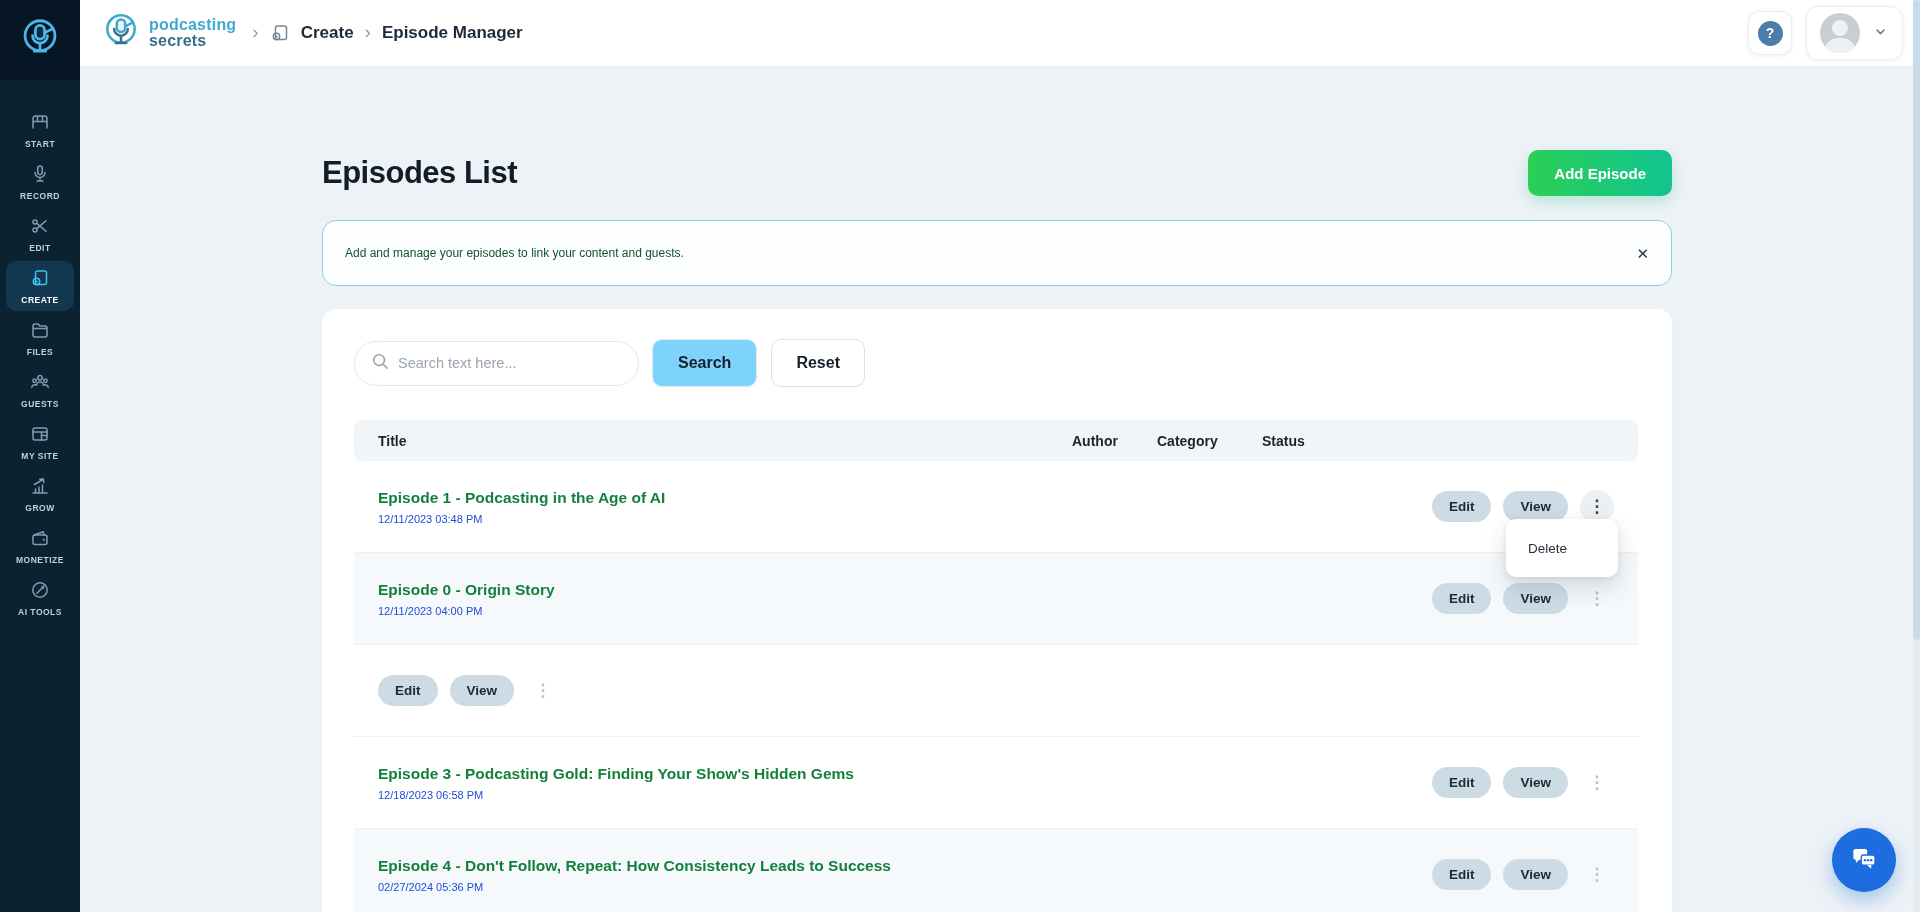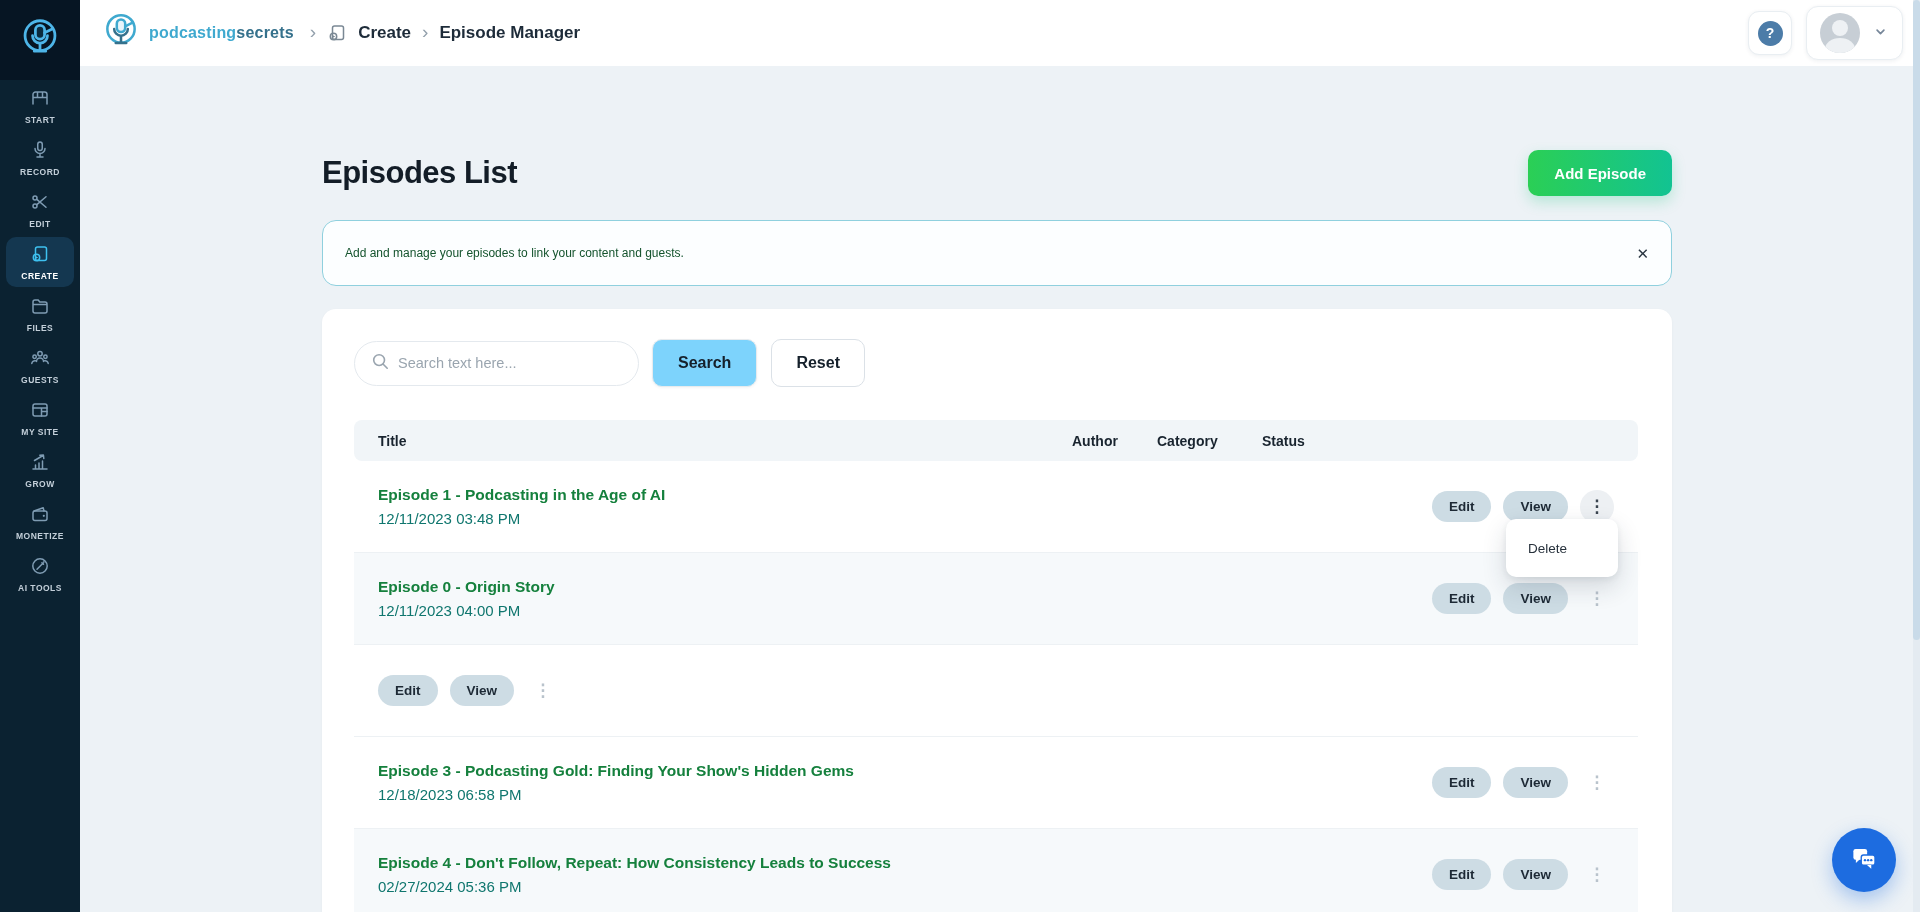--- a/index.html
+++ b/index.html
@@ -2,30 +2,30 @@
 <html><head>
 <meta charset="utf-8">
 <style>
   * { margin:0; padding:0; box-sizing:border-box; }
   html,body { width:1920px; height:912px; overflow:hidden; }
   body { font-family:"Liberation Sans", sans-serif; background:#edf2f6; color:#1d2935; }
 
   
   .sidebar { position:fixed; left:0; top:0; width:80px; height:912px; background:#0b2231; z-index:30; }
   .logo-box { width:80px; height:80px; background:#061523; display:flex; align-items:center; justify-content:center; }
-  .nav { padding:0 0 0; display:flex; flex-direction:column; }
+  .nav { padding:24px 0 0; display:flex; flex-direction:column; }
   .nav-item { height:50px; margin:1px 6px; border-radius:10px; display:flex; flex-direction:column; align-items:center; justify-content:center; gap:3px; color:#7f9cb3; cursor:pointer; }
   .nav-item .nav-label { font-size:8.5px; font-weight:700; letter-spacing:.5px; color:#c3cfd9; white-space:nowrap; }
   .nav-item.active { background:#143750; color:#3ec1f0; }
   .nav-item.active .nav-label { color:#ffffff; }
 
   
   .header { position:fixed; left:80px; top:0; width:1840px; height:66px; background:#ffffff; display:flex; align-items:center; padding:0 17px 0 20px; z-index:20; }
   .brand { display:flex; align-items:center; gap:7px; }
-  .brand-text { display:flex; flex-direction:row; line-height:1.0; }
+  .brand-text { display:flex; flex-direction:column; line-height:1.0; }
   .brand-line1 { font-size:16px; font-weight:700; color:#3fa9cf; letter-spacing:.2px; }
   .brand-line2 { font-size:16px; font-weight:700; color:#35718c; letter-spacing:.2px; }
   .breadcrumb { display:flex; align-items:center; gap:11px; margin-left:16px; }
   .crumb-sep { font-size:19px; color:#93a0ac; font-weight:400; line-height:1; padding-bottom:3px; }
   .crumb { font-size:17px; font-weight:700; color:#1d2b39; cursor:pointer; }
   .crumb.current { cursor:default; }
   .crumb-icon { color:#7a8894; display:flex; }
   .header-right { margin-left:auto; display:flex; align-items:center; gap:14px; }
   .help-btn { width:44px; height:44px; border-radius:11px; background:#fff; border:1px solid #e9eef2; box-shadow:0 1px 4px rgba(16,42,67,.07); display:flex; align-items:center; justify-content:center; cursor:pointer; }
   .help-circle { width:25px; height:25px; border-radius:50%; background:#4c7ca8; color:#fff; font-size:14px; font-weight:700; display:flex; align-items:center; justify-content:center; }
@@ -57,21 +57,21 @@
   .col-title { flex:1; }
   .col-author { width:85px; }
   .col-category { width:105px; }
   .col-status { width:115px; }
   .col-actions { width:237px; }
 
   .row { height:92px; display:flex; align-items:center; padding:0 24px; border-bottom:1px solid #edf1f4; position:relative; }
   .row.striped { background:#f6f9fb; }
   .row-main { flex:1; display:flex; flex-direction:column; gap:6px; }
   .row-title { font-size:15.5px; font-weight:700; color:#15803d; cursor:pointer; }
-  .row-time { font-size:15px; color:#0f766e; }
+  .row-time { font-size:11px; color:#1d4ed8; }
   .row-actions { display:flex; align-items:center; gap:12px; }
   .pill { height:31px; padding:0 17px; border:none; border-radius:999px; background:#cddce4; font-family:inherit; font-size:13.5px; font-weight:600; color:#1d2935; cursor:pointer; }
   .kebab { width:34px; height:34px; border:none; border-radius:50%; background:transparent; color:#b9c3cc; font-size:17px; font-weight:700; cursor:pointer; line-height:1; display:flex; align-items:center; justify-content:center; }
   .kebab.open { background:#edf0f3; color:#3a4550; }
   .dropdown { position:absolute; top:58px; right:20px; width:112px; height:58px; background:#fff; border-radius:10px; box-shadow:0 10px 25px rgba(30,45,60,.16), 0 2px 6px rgba(30,45,60,.08); z-index:25; display:flex; align-items:center; padding-left:22px; }
   .dropdown-item { font-size:13.5px; color:#27313c; cursor:pointer; }
 
   
   .chat-fab { position:fixed; right:24px; bottom:20px; width:64px; height:64px; border-radius:50%; background:#1d6ce0; border:none; box-shadow:0 8px 20px rgba(29,108,224,.35); display:flex; align-items:center; justify-content:center; cursor:pointer; z-index:40; }
 

